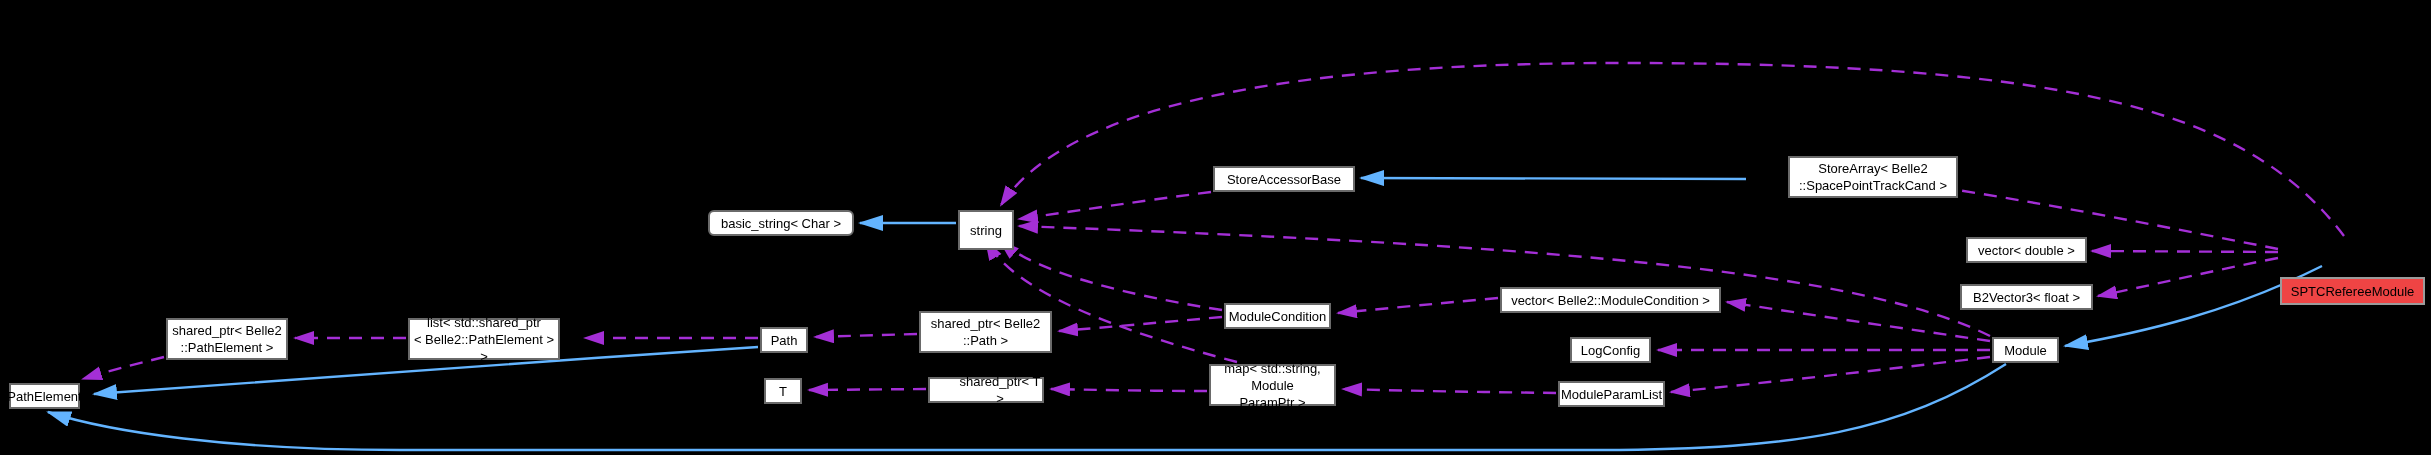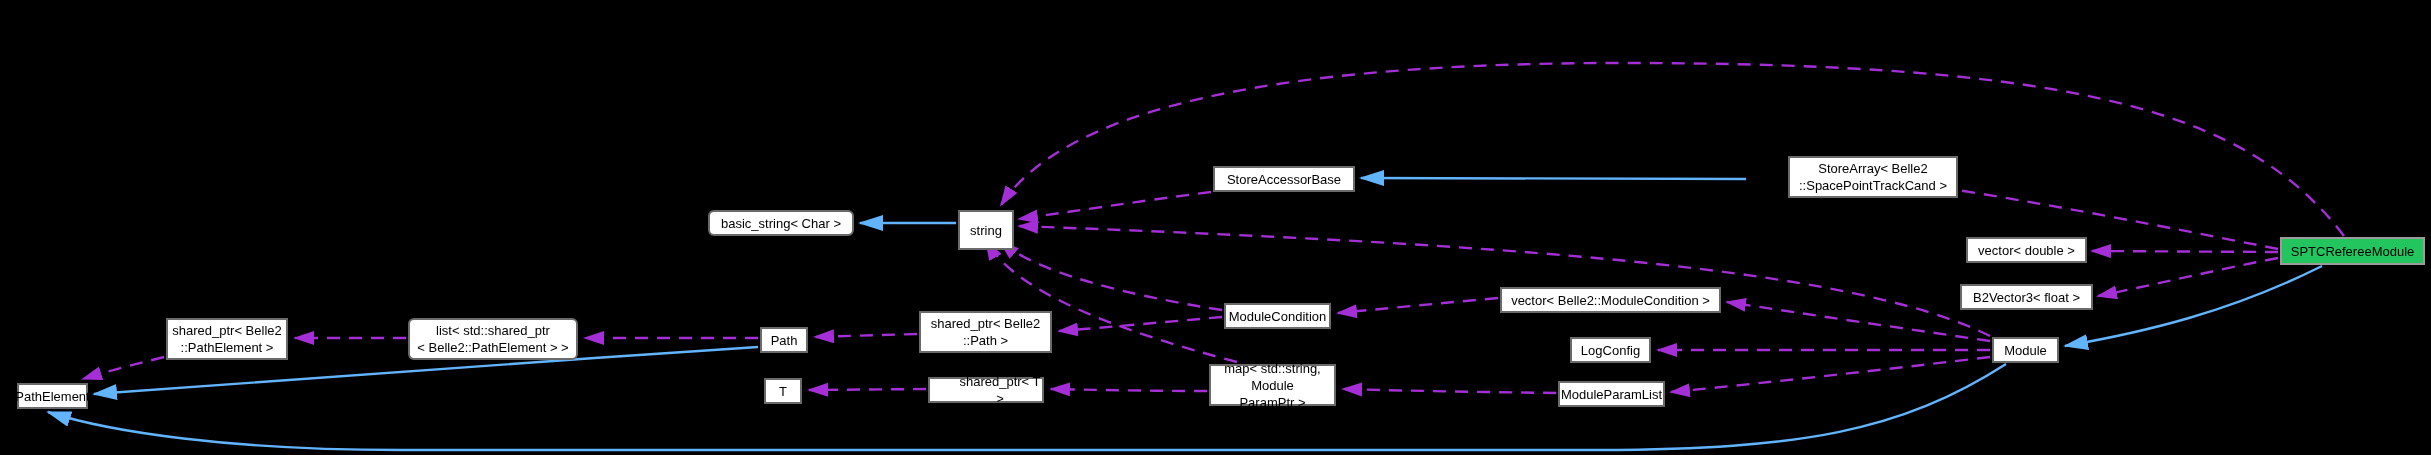--- a/index.html
+++ b/index.html
@@ -31,23 +31,24 @@
     font-size: 13px;
     line-height: 17px;
     display: flex;
     align-items: center;
     justify-content: center;
     text-align: center;
     white-space: pre-line;
     cursor: pointer;
   }
   .node.highlight {
-    background: #22c55e;
+    background: #ef4444;
     border-color: #9b9b9b;
     cursor: default;
+    margin-top: 40px;
   }
   .edge {
     fill: none;
     stroke-width: 2.4px;
   }
   .edge.usage {
     stroke-dasharray: 13 9;
   }
 </style>
 </head>
@@ -82,24 +83,24 @@
       <path d="M926,389 L809,390" class="edge usage" stroke="#a42fd6" marker-end="url(#arrow-usage)"></path>
       <path d="M758,338 L585,338" class="edge usage" stroke="#a42fd6" marker-end="url(#arrow-usage)"></path>
       <path d="M406,338 L295,338" class="edge usage" stroke="#a42fd6" marker-end="url(#arrow-usage)"></path>
       <path d="M164,357 C132,365 105,372 83,379" class="edge usage" stroke="#a42fd6" marker-end="url(#arrow-usage)"></path>
       <path d="M956,223 L860,223" class="edge inheritance" stroke="#63b4ff" marker-end="url(#arrow-inherit)"></path>
       <path d="M1746,179 L1361,178" class="edge inheritance" stroke="#63b4ff" marker-end="url(#arrow-inherit)"></path>
       <path d="M2322,266 C2230,312 2145,332 2065,346" class="edge inheritance" stroke="#63b4ff" marker-end="url(#arrow-inherit)"></path>
       <path d="M758,347 C520,363 250,381 94,394" class="edge inheritance" stroke="#63b4ff" marker-end="url(#arrow-inherit)"></path>
       <path d="M2006,364 C1900,432 1800,449 1600,450 L400,450 C230,450 110,432 48,412" class="edge inheritance" stroke="#63b4ff" marker-end="url(#arrow-inherit)"></path>
     </svg>
-<div class="node" style="left: 17px; top: 383px; width: 71px; height: 26px;">PathElement</div>
+<div class="node" style="left: 9px; top: 383px; width: 71px; height: 26px;">PathElement</div>
     <div class="node" style="left: 166px; top: 318px; width: 122px; height: 42px;">shared_ptr&lt; Belle2
 ::PathElement &gt;</div>
-    <div class="node" style="left: 408px; top: 318px; width: 170px; height: 42px; border-radius: 6px;">list&lt; std::shared_ptr
+    <div class="node" style="left: 408px; top: 318px; width: 152px; height: 42px;">list&lt; std::shared_ptr
 &lt; Belle2::PathElement &gt; &gt;</div>
     <div class="node" style="left: 760px; top: 327px; width: 48px; height: 26px;">Path</div>
     <div class="node" style="left: 764px; top: 378px; width: 38px; height: 26px;">T</div>
     <div class="node" style="left: 708px; top: 210px; width: 146px; height: 26px; border-radius: 6px;">basic_string&lt; Char &gt;</div>
     <div class="node" style="left: 958px; top: 210px; width: 56px; height: 40px;">string</div>
     <div class="node" style="left: 919px; top: 311px; width: 133px; height: 42px;">shared_ptr&lt; Belle2
 ::Path &gt;</div>
     <div class="node" style="left: 928px; top: 377px; width: 116px; height: 26px; padding-left: 28px;">shared_ptr&lt; T &gt;</div>
     <div class="node" style="left: 1213px; top: 166px; width: 142px; height: 26px;">StoreAccessorBase</div>
     <div class="node" style="left: 1748px; top: 156px; width: 170px; height: 42px; margin-left: 40px;">StoreArray&lt; Belle2

